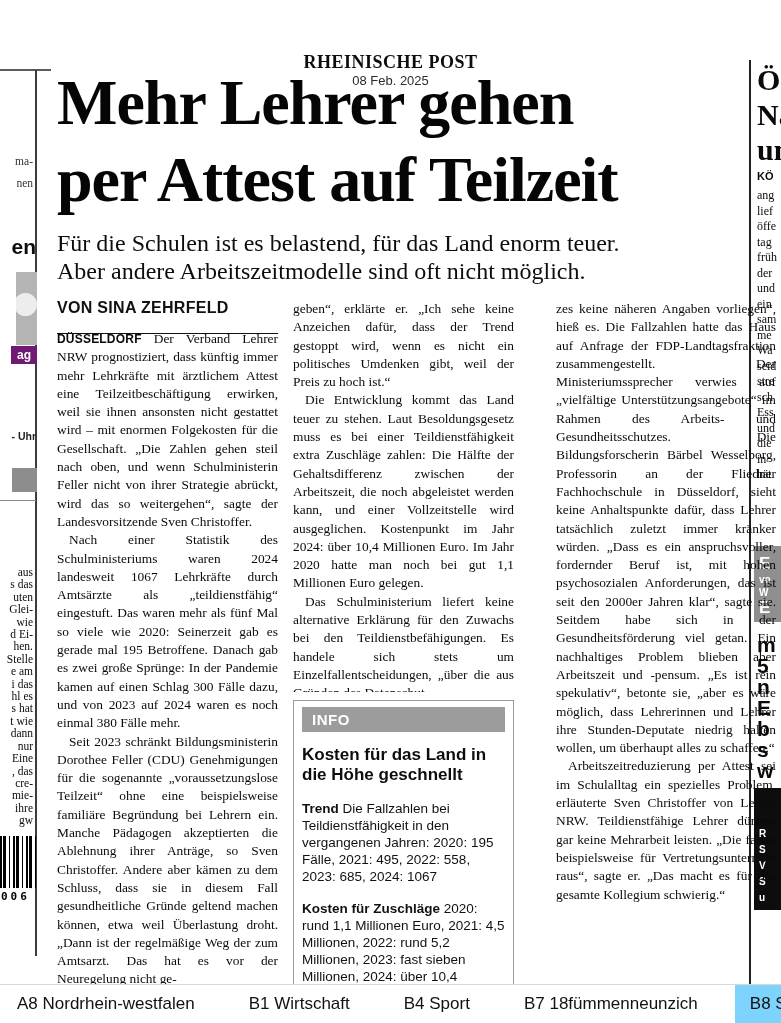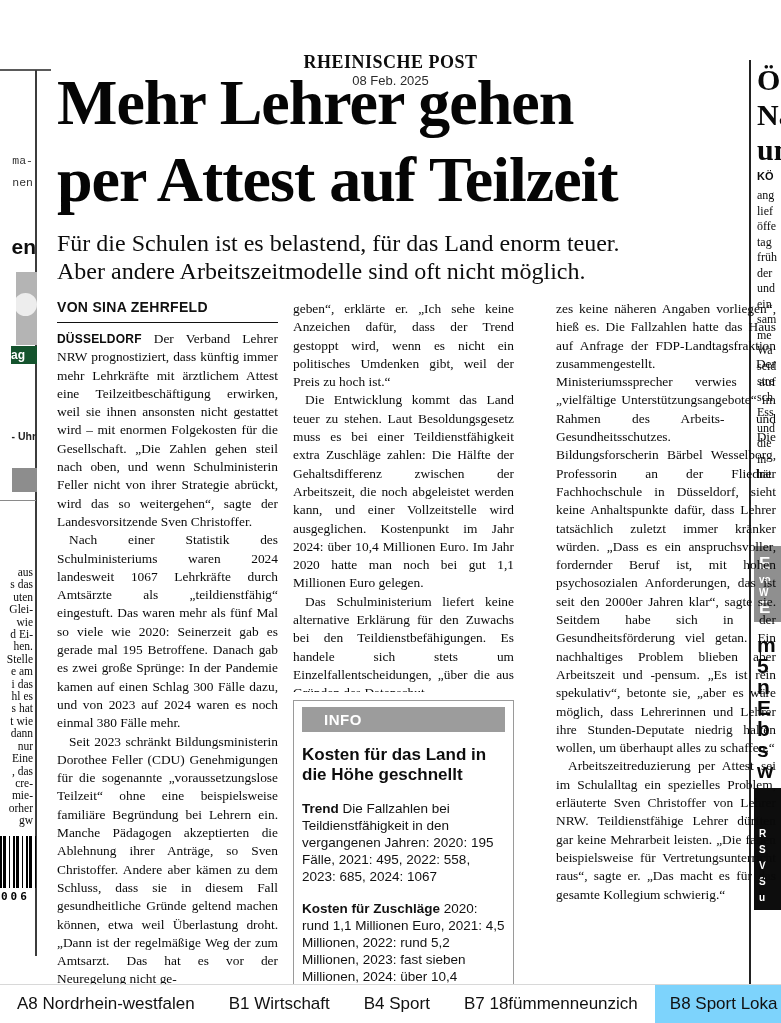--- a/index.html
+++ b/index.html
@@ -12,28 +12,28 @@
   .masthead-date{font-family:"Liberation Sans",sans-serif;font-size:13px;color:#2b2b2b;}
 
   
   .rule-v-left{position:absolute;left:35px;top:70px;width:2px;height:886px;background:#3c3c3c;}
   .rule-v-right{position:absolute;left:749px;top:60px;width:2px;height:925px;background:#222;}
   .rule-h-topleft{position:absolute;left:0;top:69px;width:51px;height:2px;background:#5a5a5a;}
   .rule-h-midleft{position:absolute;left:0;top:500px;width:36px;height:1px;background:#8a8a8a;}
 
   
   .lfrag-top{position:absolute;left:0;top:150px;width:33px;text-align:right;
-             font-family:Liberation Mono, monospace;font-size:11.5px;color:#333;}
+             font-family:Liberation Serif, serif;font-size:11.5px;color:#333;}
   .lfrag-top div{line-height:22px;}
   .lfrag-bold{position:absolute;left:0;top:235px;width:36px;text-align:right;
               font-family:"Liberation Sans",sans-serif;font-weight:700;font-size:21px;color:#0d0d0d;}
   .lphoto{position:absolute;left:16px;top:272px;width:21px;height:73px;background:#b4b4b4;overflow:hidden;}
   .lphoto:after{content:"";position:absolute;right:0px;top:21px;width:23px;height:23px;border-radius:50%;background:#ededed;}
-  .lphoto-label{position:absolute;left:11px;top:346px;width:26px;height:18px;background:#14532d;color:#fff;
-                font-family:"Liberation Sans",sans-serif;font-weight:700;font-size:12px;line-height:18px;}
+  .lphoto-label{position:absolute;left:11px;top:346px;width:26px;height:18px;background:#701a75;color:#fff;
+                font-family:"Liberation Sans",sans-serif;font-weight:700;font-size:12px;line-height:18px;text-align:center;}
   .ltime{position:absolute;left:0;top:430px;width:36px;text-align:right;
          font-family:"Liberation Sans",sans-serif;font-weight:700;font-size:10.5px;color:#222;}
   .lgraybar{position:absolute;left:12px;top:468px;width:25px;height:24px;background:#8d8d8d;}
   .lfrag-list{position:absolute;left:0;top:566px;width:33px;text-align:right;
               font-size:11.5px;line-height:12.4px;color:#0a0a0a;}
   .barcode{position:absolute;left:0;top:836px;width:36px;height:52px;
            background:repeating-linear-gradient(90deg,#000 0 2px,#fff 2px 3px,#000 3px 6px,#fff 6px 9px,#000 9px 10px,#fff 10px 13px);}
   .barcode-digits{position:absolute;left:1px;top:890px;font-family:"DejaVu Sans Mono",monospace;
                   font-weight:700;font-size:11px;letter-spacing:3px;color:#000;}
 
@@ -58,43 +58,43 @@
              padding:38px 0 0 5px;box-sizing:border-box;}
   .rblackbox div{line-height:16px;white-space:nowrap;}
 
   
   .headline{position:absolute;left:57px;top:64px;width:700px;
             font-family:"Liberation Serif",serif;font-weight:700;font-size:64px;line-height:77px;
             letter-spacing:-1px;color:#050505;}
   .subheadline{position:absolute;left:57px;top:229px;width:700px;
                font-family:"Liberation Serif",serif;font-size:24px;line-height:28px;color:#0d0d0d;}
   .byline{position:absolute;left:57px;top:299px;width:221px;font-family:"Liberation Sans",sans-serif;
-          font-weight:700;font-size:14px;letter-spacing:.3px;color:#111;
-          padding-bottom:7px;border-bottom:1.5px solid #111;box-sizing:border-box;}
+          font-weight:700;font-size:16px;letter-spacing:.3px;color:#111;
+          padding-bottom:16px;border-bottom:1.5px solid #111;box-sizing:border-box;}
 
   .col{position:absolute;font-size:13.4px;line-height:18.3px;text-align:justify;overflow:hidden;}
   .col-1{left:57px;top:330px;width:221px;height:660px;}
   .col-2{left:293px;top:300px;width:221px;height:392px;}
   .col-3{left:556px;top:300px;width:220px;height:680px;}
   .col .para{margin:0;}
   .col .para + .para{text-indent:12px;}
   .col .para strong{font-family:"Liberation Sans",sans-serif;font-size:12px;letter-spacing:.2px;}
 
   
   .infobox{position:absolute;left:293px;top:700px;width:221px;height:291px;background:#fff;
            border:1px solid #9a9a9a;box-sizing:border-box;padding:6px 8px;
            font-family:"Liberation Sans",sans-serif;overflow:hidden;}
   .info-tag{background:#9c9c9c;color:#fff;font-weight:700;font-size:15px;line-height:25px;
-            height:25px;padding-left:22px;letter-spacing:.5px;}
+            height:25px;padding-left:10px;letter-spacing:.5px;}
   .info-title{font-weight:700;font-size:17px;line-height:20px;color:#0d0d0d;margin-top:13px;}
   .info-items .info-item{font-size:13.5px;line-height:17px;color:#111;margin-top:15px;}
 
   
   .tabbar{position:absolute;left:0;right:0;bottom:0;height:38px;background:#fff;border-top:1px solid #d8d8d8;
-          display:flex;align-items:stretch;font-family:"Liberation Sans",sans-serif;font-size:17px;color:#111;}
+          display:flex;align-items:stretch;font-family:"Liberation Sans",sans-serif;font-size:17px;color:#111;gap:20px;}
   .tabbar .tab{display:flex;align-items:center;padding:0 17px;white-space:nowrap;cursor:default;}
   .tabbar .tab.active{background:#7dd3fc;flex:1;overflow:hidden;padding-left:15px;}
 </style>
 </head>
 <body>
 
 <div class="page">
 
   <div class="masthead">
     <div class="masthead-title">RHEINISCHE POST</div>
@@ -128,21 +128,21 @@
       <div class="frag">i das</div>
       <div class="frag">hl es</div>
       <div class="frag">s hat</div>
       <div class="frag">t wie</div>
       <div class="frag">dann</div>
       <div class="frag">nur</div>
       <div class="frag">Eine</div>
       <div class="frag">, das</div>
       <div class="frag">cre-</div>
       <div class="frag">mie-</div>
-      <div class="frag">orher</div>
+      <div class="frag">ihre</div>
       <div class="frag">gw</div>
     </div>
   <div class="barcode"></div>
   <div class="barcode-digits">006</div>
 
   <div class="rhead-frags">
       <div class="frag">Ö</div>
       <div class="frag">Na</div>
       <div class="frag">un</div>
     </div>

